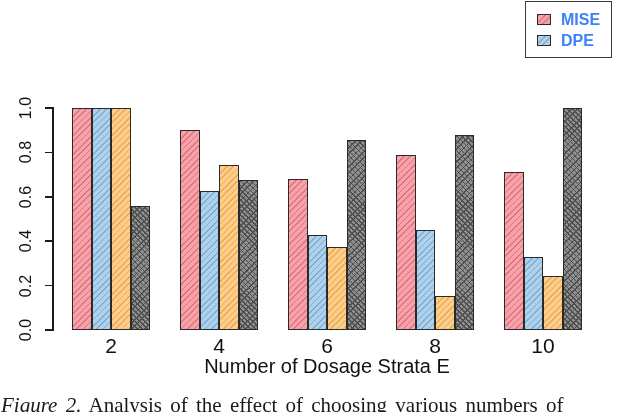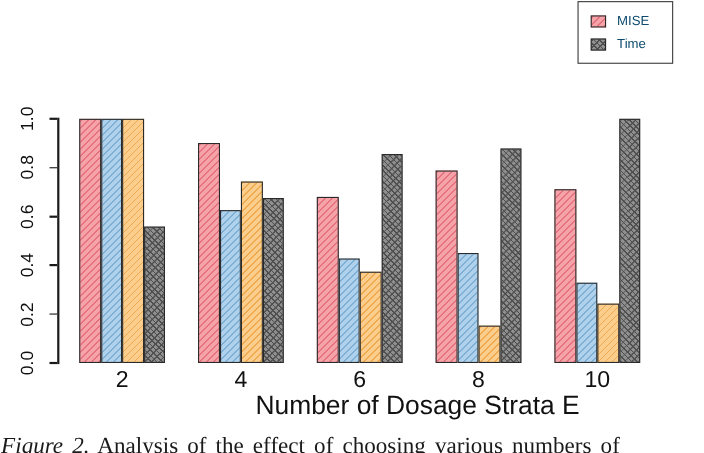--- a/index.html
+++ b/index.html
@@ -15,33 +15,33 @@
   .yaxis-line{position:absolute;width:1.6px;background:#1a1a1a;}
   .ytick-line{position:absolute;height:1.6px;background:#1a1a1a;}
   .ytick-label{
     position:absolute;width:50px;height:18px;line-height:18px;text-align:center;
     font-size:16px;color:#111;transform:rotate(-90deg);transform-origin:center;
   }
   .xcat-label{
     position:absolute;width:80px;text-align:center;font-size:21px;color:#111;
   }
   #xaxis-title{
-    position:absolute;left:127px;top:355px;width:400px;text-align:right;
-    font-size:24px;color:#111;
+    position:absolute;left:127px;top:355px;width:400px;text-align:center;
+    font-size:20px;color:#111;
   }
   #legend{
     position:absolute;left:525px;top:1px;width:87px;box-sizing:border-box;
     border:1.6px solid #3a3a3a;background:#fff;padding:7px 0 6px 11px;z-index:5;
   }
   .legend-row{display:flex;align-items:center;height:21px;}
   .legend-swatch{
     width:14px;height:11px;box-sizing:border-box;border:1.3px solid #2a2a2a;
     margin-right:10px;flex:0 0 auto;
   }
-  .legend-label{font-size:12px;color:#0c4a6e;line-height:21px;}
+  .legend-label{font-size:16px;color:#3b82f6;line-height:21px;font-weight:bold;}
   #caption{
     position:absolute;left:1px;top:393px;width:645px;white-space:nowrap;
     font-family:"Liberation Serif",serif;font-size:21px;color:#1a1a1a;
     word-spacing:3px;
   }
   .cap-label{font-style:italic;}
 </style>
 </head>
 <body>
 
@@ -87,22 +87,22 @@
       <div class="xcat-label" style="left: 395px; top: 334px;">8</div>
       <div class="xcat-label" style="left: 503px; top: 334px;">10</div>
     </div>
 
   <div id="legend">
     <div class="legend-row">
       <span class="legend-swatch" style="background-color: rgb(245, 163, 169); background-image: repeating-linear-gradient(135deg, rgb(229, 115, 127) 0px, rgb(229, 115, 127) 1.2px, transparent 1.2px, transparent 4.5px);"></span>
       <span class="legend-label">MISE</span>
     </div>
     <div class="legend-row">
-      <span class="legend-swatch" style="background-color: rgb(143, 143, 143); background-image: repeating-linear-gradient(135deg, rgb(79, 79, 79) 0px, rgb(79, 79, 79) 1.2px, transparent 1.2px, transparent 4.5px), repeating-linear-gradient(45deg, rgb(79, 79, 79) 0px, rgb(79, 79, 79) 1px, transparent 1px, transparent 3.5px);"></span>
-      <span class="legend-label">Time</span>
+      <span class="legend-swatch" style="background-color: rgb(175, 209, 235); background-image: repeating-linear-gradient(135deg, rgb(126, 175, 212) 0px, rgb(126, 175, 212) 1.2px, transparent 1.2px, transparent 4.5px);"></span>
+      <span class="legend-label">DPE</span>
     </div>
   </div>
 
   <div id="xaxis-title">Number of Dosage Strata E</div>
 
   <div id="caption">
     <span class="cap-label">Figure 2.</span>
     <span>Analysis of the effect of choosing various numbers of</span>
   </div>
 

